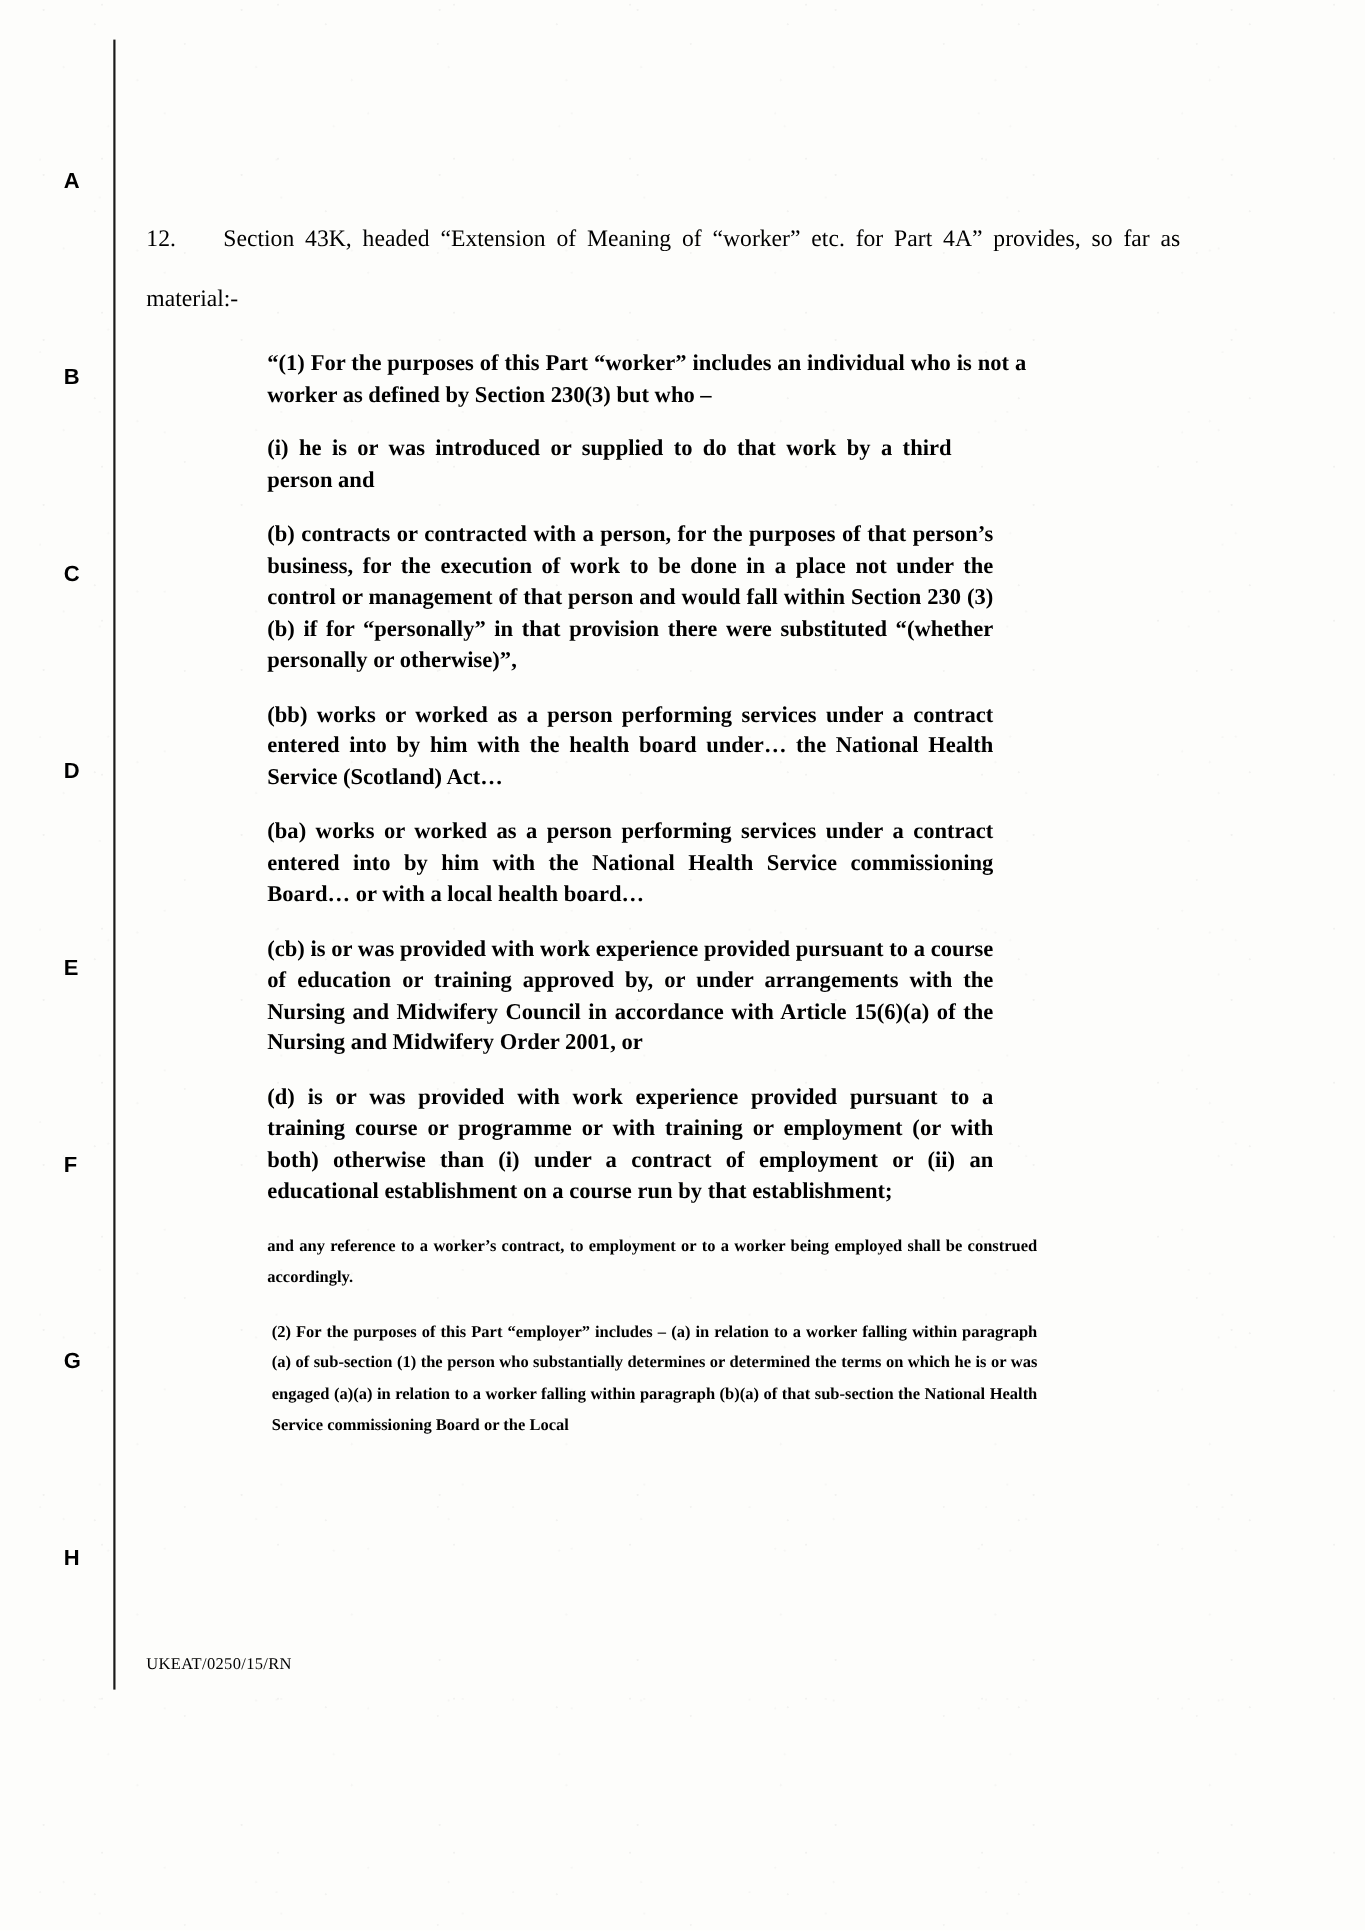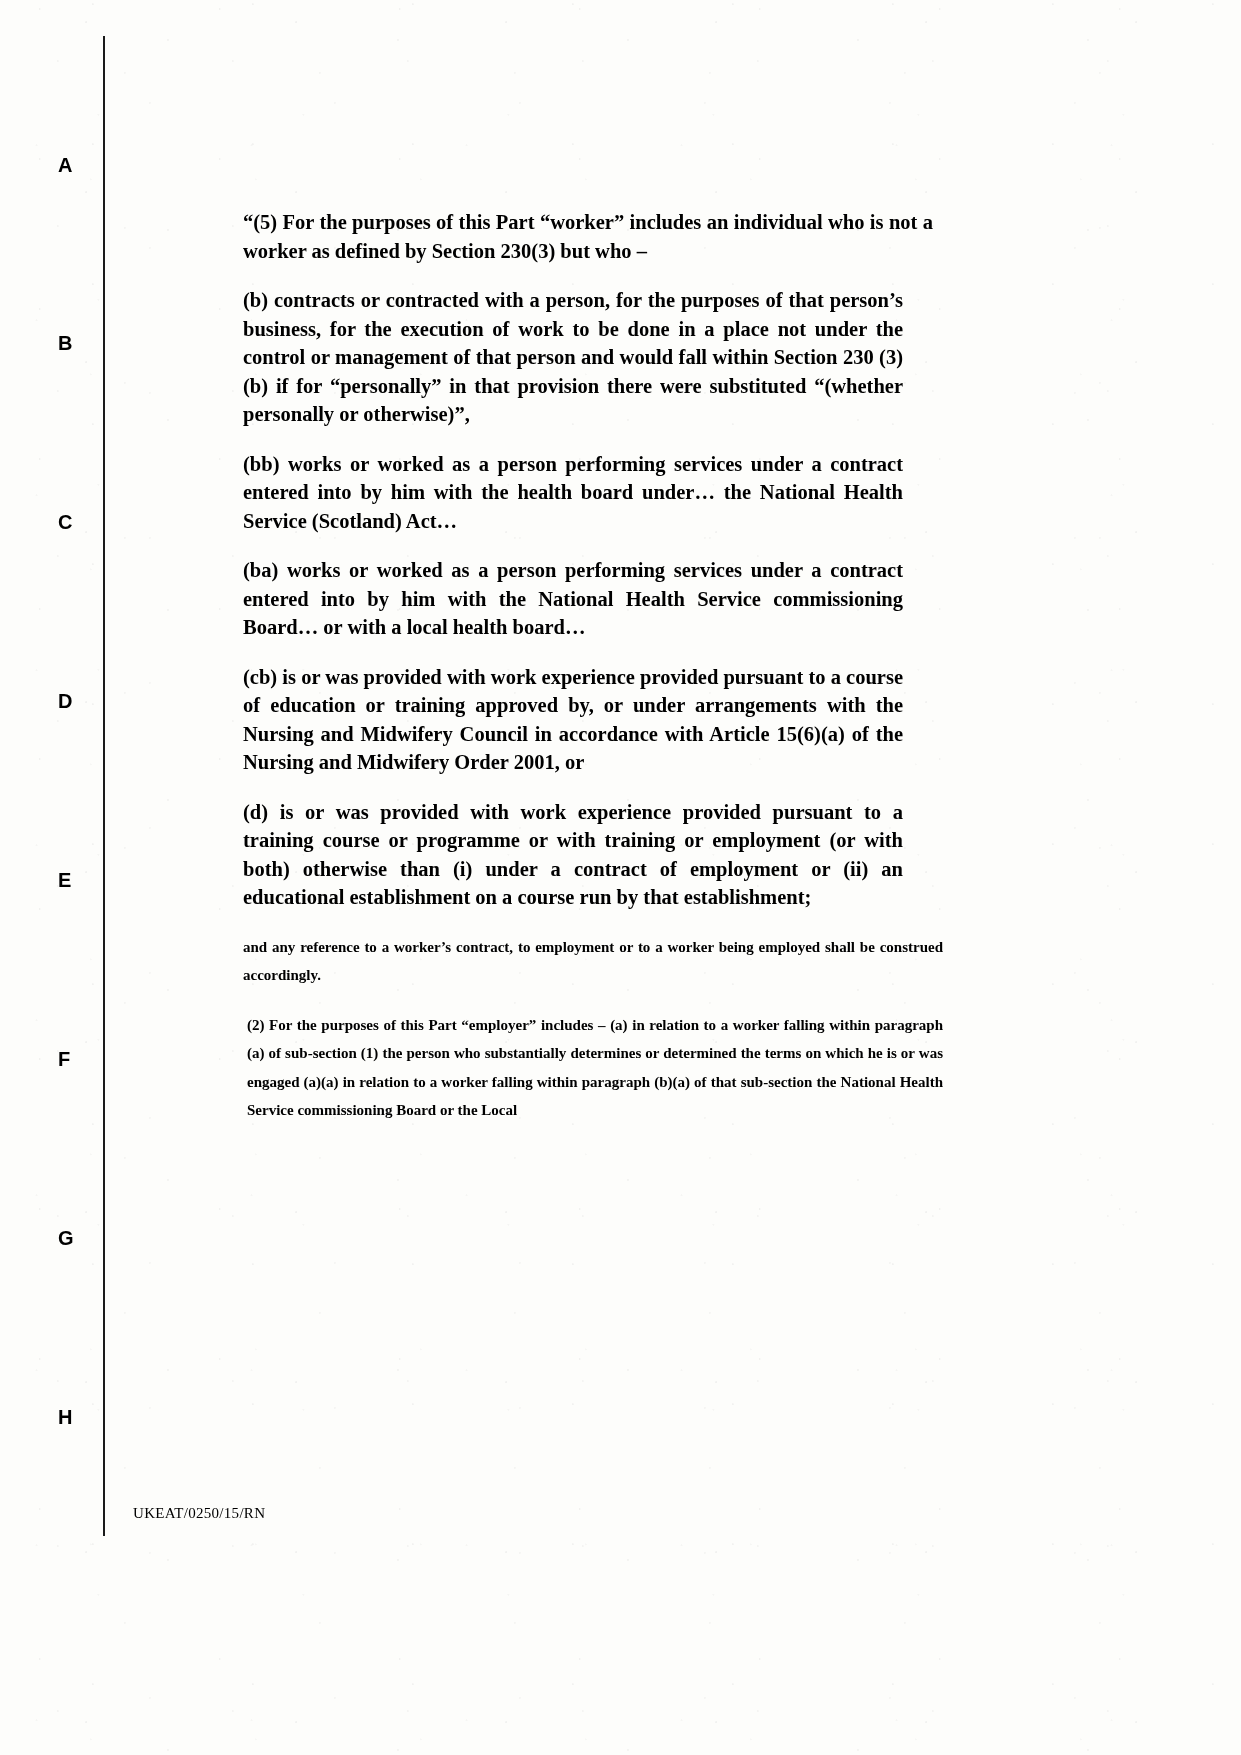--- a/index.html
+++ b/index.html
@@ -131,23 +131,27 @@
     <span class="margin-letter" style="top:475px;">C</span>
     <span class="margin-letter" style="top:654px;">D</span>
     <span class="margin-letter" style="top:833px;">E</span>
     <span class="margin-letter" style="top:1012px;">F</span>
     <span class="margin-letter" style="top:1191px;">G</span>
     <span class="margin-letter" style="top:1370px;">H</span>
   </div>
 
   <div class="content">
 
+    <div class="para-num-line">
+      <span class="num">12.</span><span>Section 43K, headed “Extension of Meaning of “worker” etc. for Part 4A” provides, so far as material:-</span>
+    </div>
 
     <div class="quote-block" style="margin-top:18px;">
-      <p>“(5)  For the purposes of this Part  “worker” includes an individual who is not a worker as defined by Section 230(3) but who –</p>
+      <p>“(1)  For the purposes of this Part  “worker” includes an individual who is not a worker as defined by Section 230(3) but who –</p>
+      <p class="indent-2">(i) he is or was introduced or supplied to do that work by a third person  and</p>
       <p class="indent-1">(b) contracts or contracted with a person, for the purposes of that person’s business, for the execution of work to be done in a place not under the   control or management of that person and would fall within Section 230 (3) (b) if for “personally” in that provision  there were substituted “(whether personally or otherwise)”,</p>
       <p class="indent-1">(bb) works or worked as a person performing services under  a contract entered into by him with the health board under… the National Health Service (Scotland) Act…</p>
       <p class="indent-1">(ba) works or worked as a person performing services under a contract entered into by him with the National Health Service commissioning Board… or with a local health board…</p>
       <p class="indent-1">(cb) is or was provided with work experience provided pursuant to a course of education or training approved by, or under arrangements with the Nursing and Midwifery Council in accordance with Article 15(6)(a) of the Nursing and Midwifery Order 2001, or</p>
       <p class="indent-1">(d) is or was provided with work experience provided pursuant to a training course or programme or with training or employment (or with both) otherwise than (i) under a contract of employment or (ii) an educational establishment on a course run by that establishment;</p>
     </div>
 
     <div class="tail-block">
       <p>and any reference to a worker’s contract, to employment or to a worker being employed shall be construed accordingly.</p>
       <p style="margin-left:4px;">(2) For the purposes of this Part “employer” includes – (a) in relation to a worker falling within paragraph (a) of sub-section (1) the person who substantially determines or determined the terms on which he is or was engaged (a)(a) in relation to a worker falling within paragraph (b)(a) of that sub-section the National Health Service commissioning Board or the Local</p>

